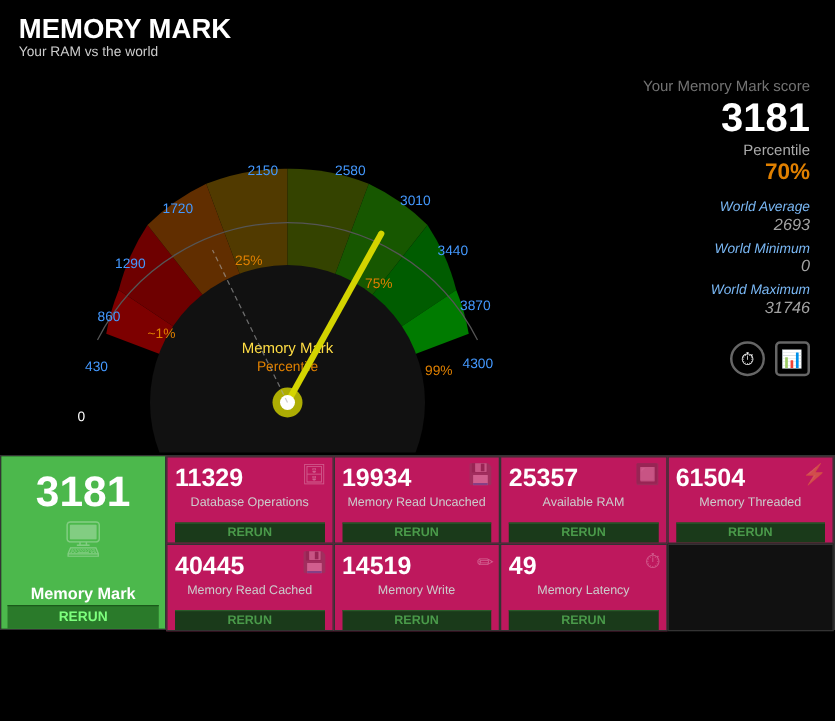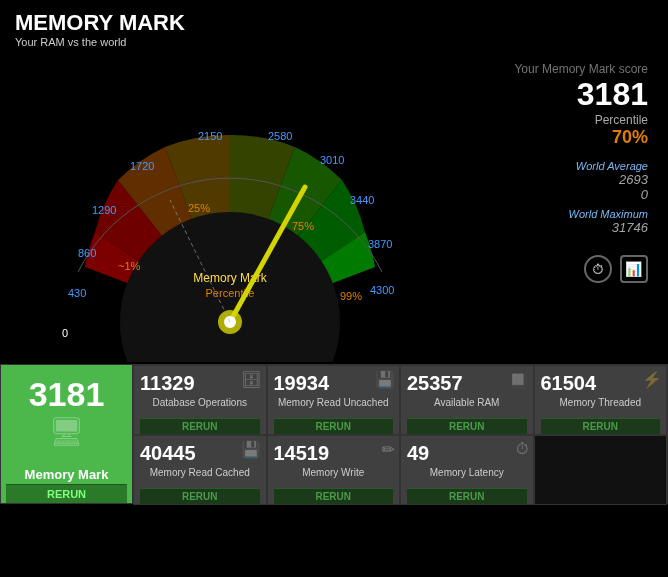--- a/index.html
+++ b/index.html
@@ -121,21 +121,21 @@
     }
 
     .tile-grid {
       display: grid;
       grid-template-columns: repeat(4, 1fr);
       grid-template-rows: repeat(2, 70px);
       flex: 1;
     }
 
     .tile {
-      background: #404040;
+      background: #be185d;
       border: 1px solid #333;
       display: flex;
       flex-direction: column;
       padding: 6px 6px 0 6px;
       position: relative;
     }
     .tile .tile-value {
       font-size: 20px;
       font-weight: bold;
       color: #fff;
@@ -263,20 +263,21 @@
   </div>
 
   <div class="right-panel">
     <div class="your-score-label">Your Memory Mark score</div>
     <div class="score-value">3181</div>
     <div class="percentile-label">Percentile</div>
     <div class="percentile-value">70%</div>
     <div style="margin-top:12px;font-style:italic;">
       <div class="stat-row">World Average</div>
       <div class="stat-num">2693</div>
+      <div class="stat-row">World Minimum</div>
       <div class="stat-num">0</div>
       <div class="stat-row">World Maximum</div>
       <div class="stat-num">31746</div>
     </div>
 
     <div style="margin-top:20px; display:flex; gap:8px; justify-content:flex-end;">
       <span style="width:28px;height:28px;border:2px solid #666;border-radius:50%;display:flex;align-items:center;justify-content:center;font-size:14px;cursor:pointer;">⏱</span>
       <span style="width:28px;height:28px;border:2px solid #666;border-radius:4px;display:flex;align-items:center;justify-content:center;font-size:14px;cursor:pointer;">📊</span>
     </div>
   </div>

